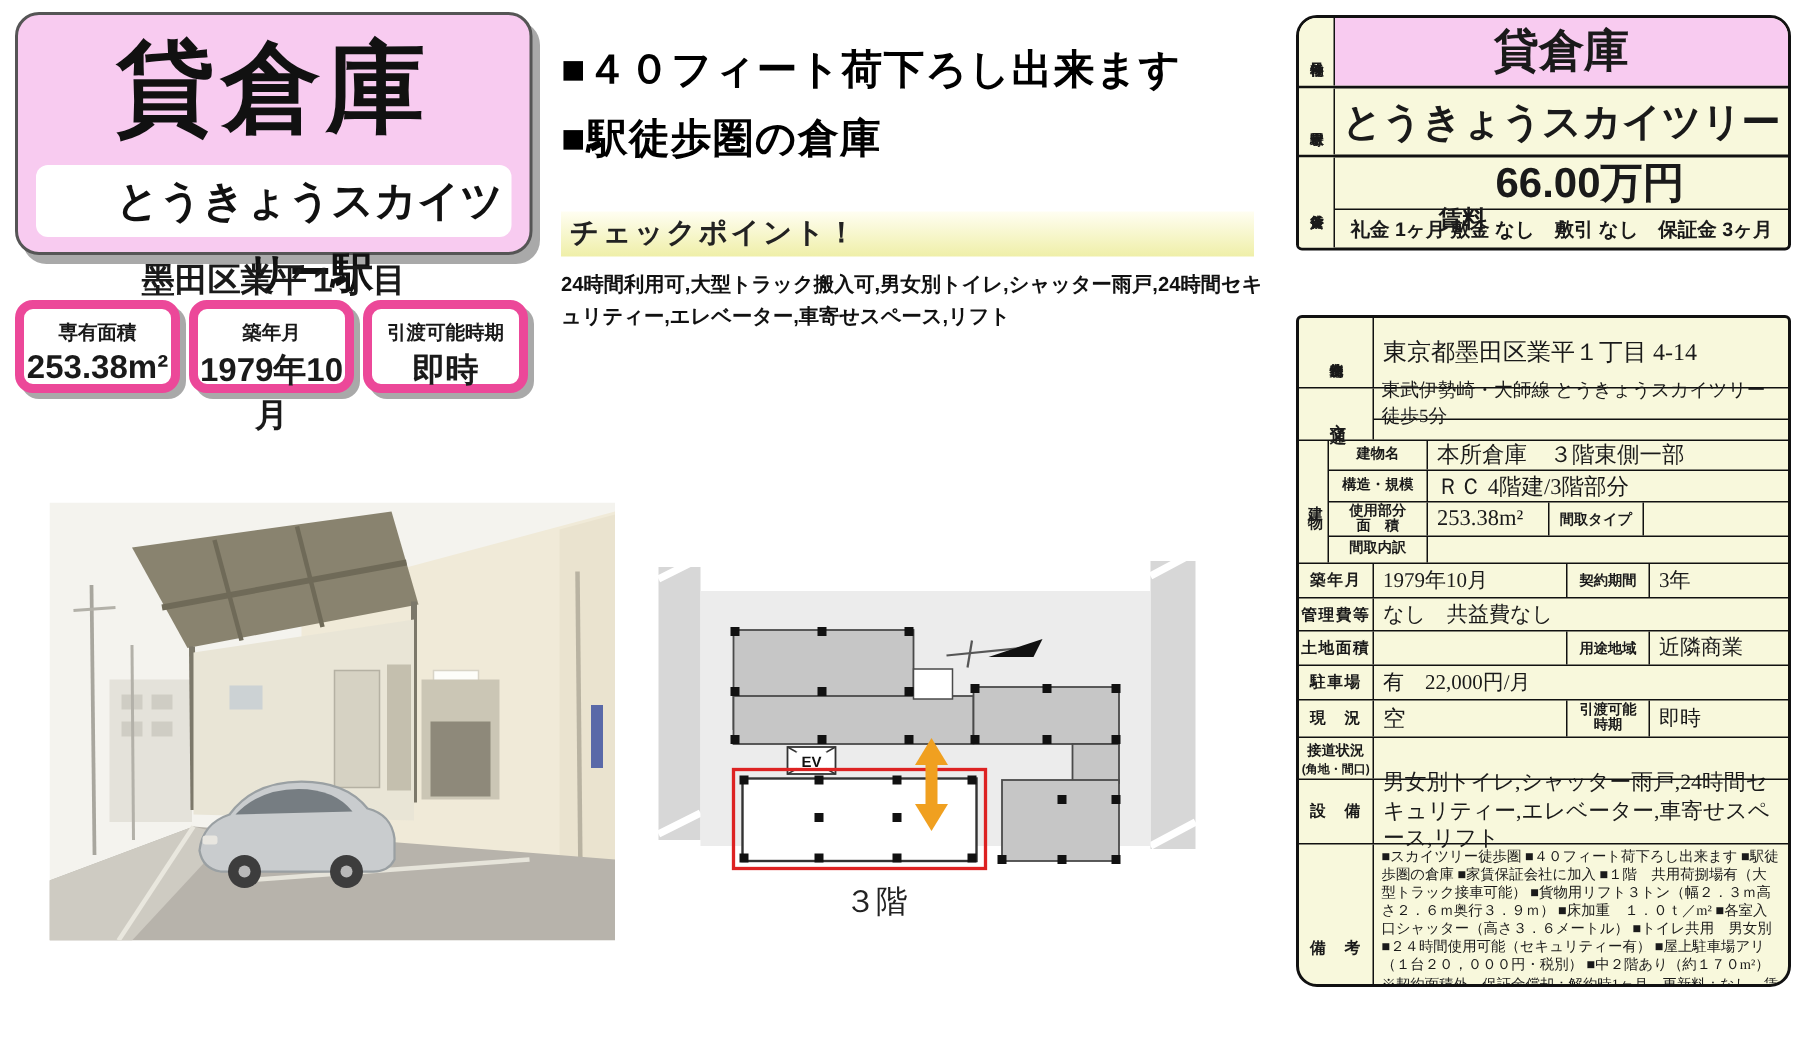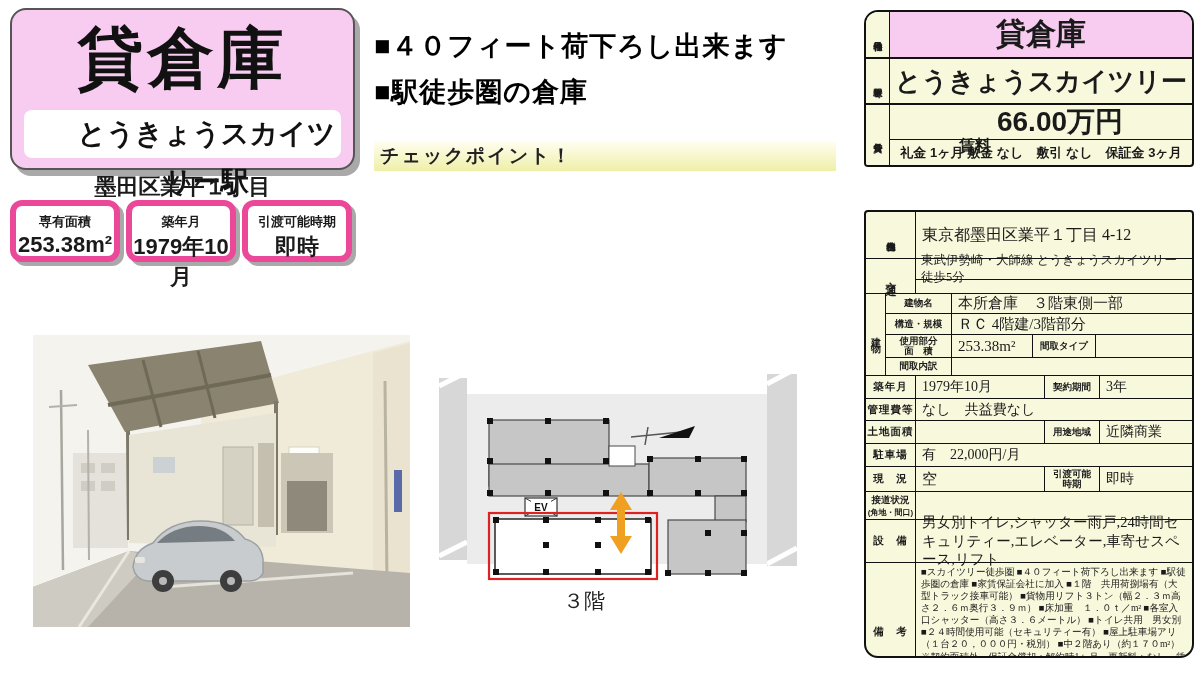--- a/index.html
+++ b/index.html
@@ -99,20 +99,21 @@
     <div class="val">1979年10月</div>
   </div>
   <div class="stat-box" style="left:242px; width:110px;">
     <div class="lbl">引渡可能時期</div>
     <div class="val">即時</div>
   </div>
 
   <div class="headline" style="top:28px;">■４０フィート荷下ろし出来ます</div>
   <div class="headline" style="top:74px;">■駅徒歩圏の倉庫</div>
   <div class="checkpoint">チェックポイント！</div>
+  <div class="features">24時間利用可,大型トラック搬入可,男女別トイレ,シャッター雨戸,24時間セキュリティー,エレベーター,車寄せスペース,リフト</div>
 
   <svg class="photo" viewBox="0 0 377 292">
     <rect x="0" y="0" width="377" height="292" fill="#f4f3ee"></rect>
 
     <rect x="40" y="118" width="55" height="95" fill="#e4e2da"></rect>
     <rect x="48" y="128" width="14" height="10" fill="#cfcdc4"></rect>
     <rect x="68" y="128" width="14" height="10" fill="#cfcdc4"></rect>
     <rect x="48" y="146" width="14" height="10" fill="#cfcdc4"></rect>
     <rect x="68" y="146" width="14" height="10" fill="#cfcdc4"></rect>
     <line x1="28" y1="55" x2="30" y2="235" stroke="#a8a69e" stroke-width="2.5"></line>
@@ -261,21 +262,21 @@
           <span style="font-size:28px; font-weight:bold;">66.00万円</span>
         </div>
         <div class="termsline">礼金 1ヶ月 敷金 なし　敷引 なし　保証金 3ヶ月</div>
       </div>
     </div>
   </div>
 
   <div class="t2">
     <div class="t2row" style="height:47px;">
       <div class="t2lab vert">物件所在地</div>
-      <div class="t2val" style="font-size:16px;">東京都墨田区業平１丁目 4-12</div>
+      <div class="t2val" style="font-size:16px;">東京都墨田区業平１丁目 4-14</div>
     </div>
     <div class="t2row" style="height:35px;">
       <div class="t2lab vert" style="font-size:11px; letter-spacing:3px;">交通</div>
       <div style="flex:1; display:flex; flex-direction:column;">
         <div style="height:21px; border-bottom:1px solid #111; display:flex; align-items:center; padding:0 5px; font-size:12.5px;">東武伊勢崎・大師線 とうきょうスカイツリー 徒歩5分</div>
         <div style="flex:1;"></div>
       </div>
     </div>
     <div class="t2row bblock" style="height:82px;">
       <div class="boutlab">建物</div>

